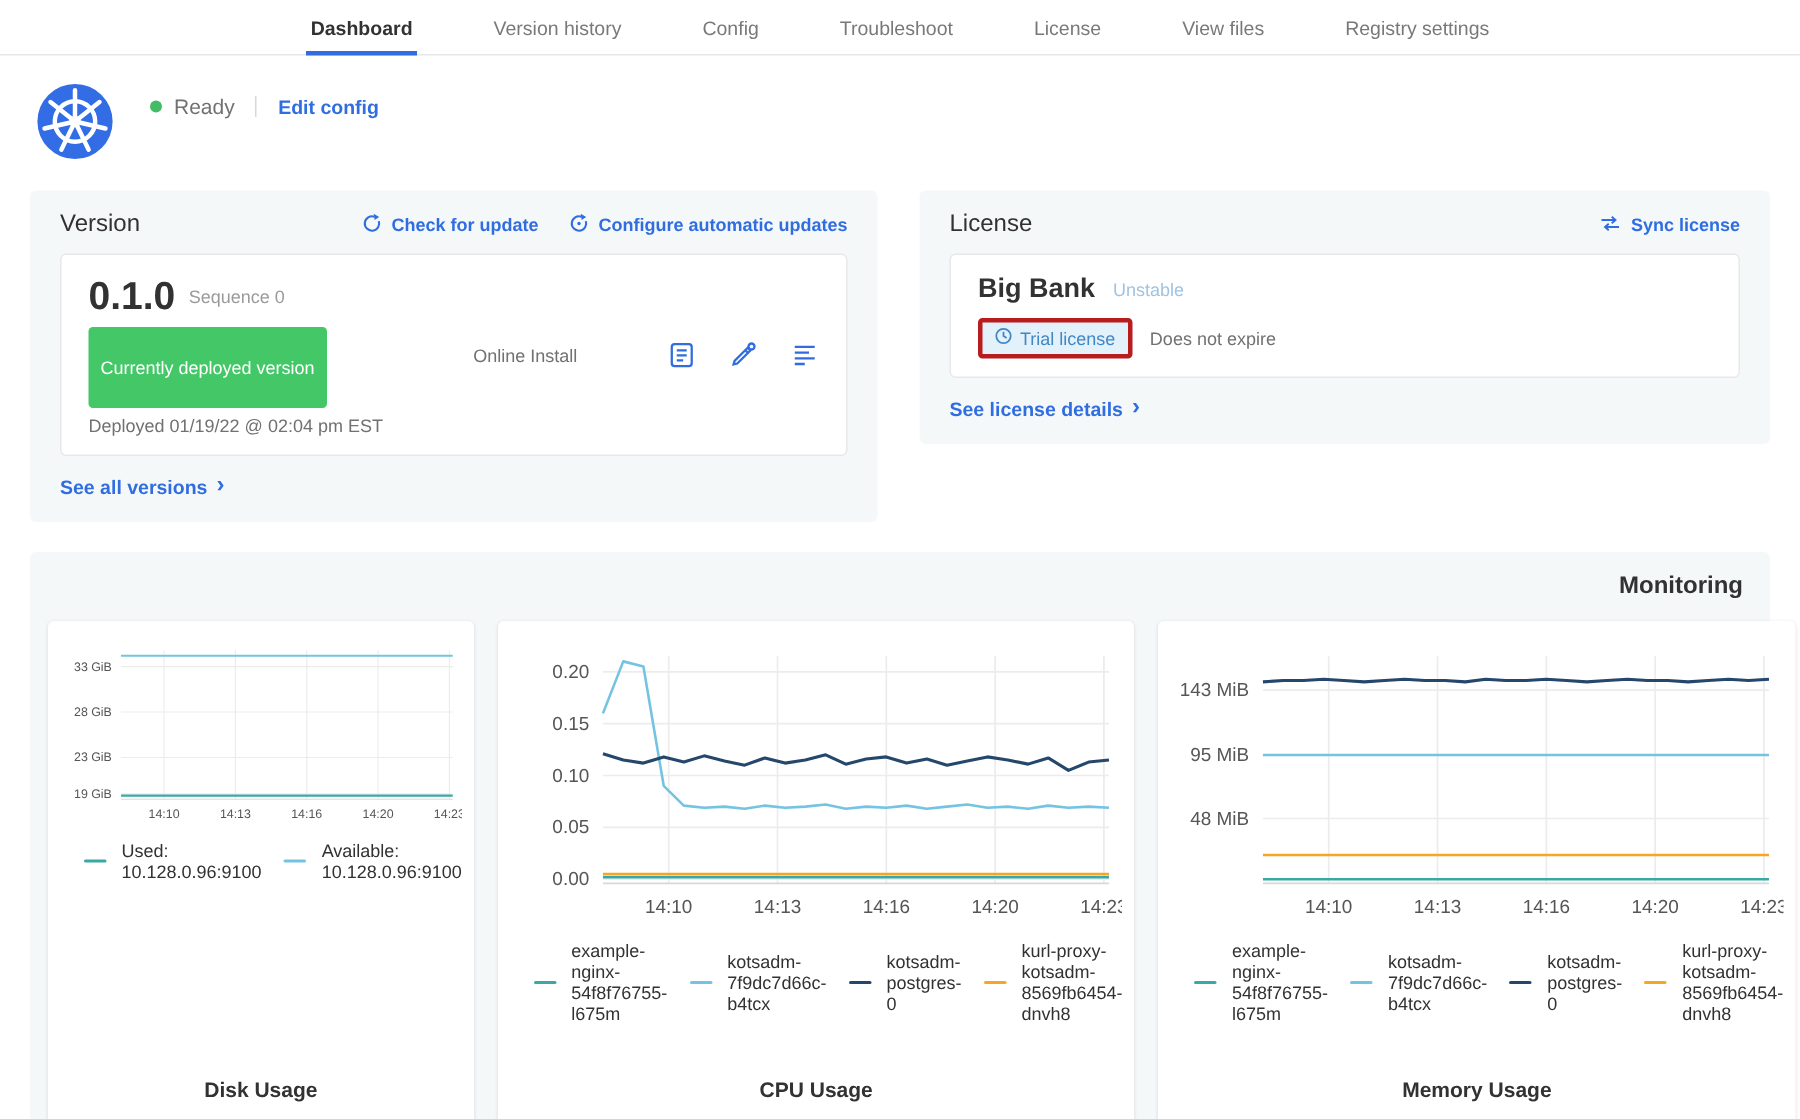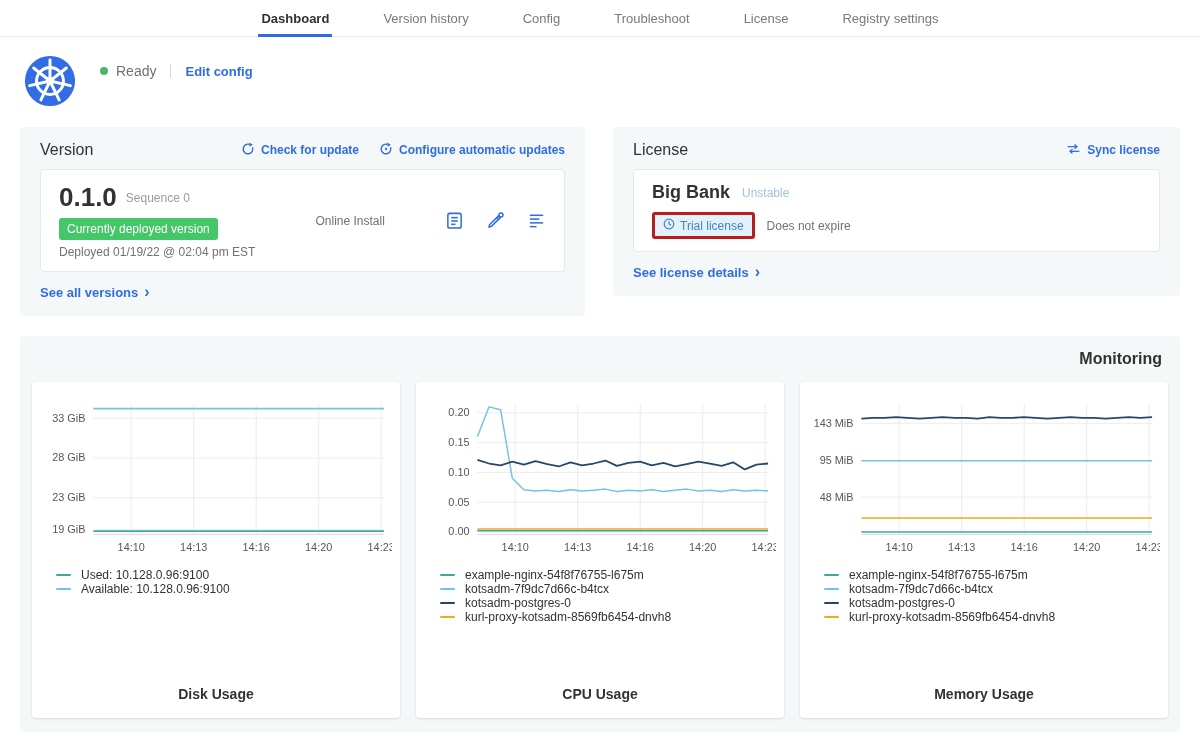--- a/index.html
+++ b/index.html
@@ -27,21 +27,21 @@
   .version-card{flex:0 0 565px}
   .license-card{flex:1}
   .card-header{display:flex;justify-content:space-between;align-items:center}
   .card-title{font-size:16px;font-weight:normal}
   .card-links{display:flex;gap:20px;align-items:center}
   .inner-card{background:#fff;border:1px solid #e8e8e8;border-radius:4px;margin-top:10px;padding:12px 18px}
   .version-inner{display:flex;align-items:center;justify-content:space-between}
   .version-row{display:flex;align-items:center;gap:9px}
   .version-number{font-size:26px;font-weight:bold}
   .sequence{font-size:12px;color:#9b9b9b}
-  .deployed-badge{display:inline-block;background:#44c767;color:#fff;font-size:12px;padding:4px 8px;border-radius:3px;margin:5px 0}
+  .deployed-badge{display:inline-block;background:#44c767;color:#fff;font-size:12px;padding:20px 8px;border-radius:3px;margin:5px 0}
   .deployed-text{font-size:12px;color:#717171}
   .install-type{font-size:12px;color:#717171}
   .version-actions{display:flex;gap:22px;color:#2f6de0;align-items:center}
   .icon-btn{cursor:pointer;display:inline-flex}
   .see-link{margin-top:12px;font-size:13px}
   .chev{font-size:16px;line-height:1;font-weight:bold}
   
   .license-name-row{display:flex;align-items:center;gap:12px}
   .license-name{font-size:18px;font-weight:bold}
   .channel{font-size:12px;color:#9fc3e0}
@@ -49,34 +49,35 @@
   .trial-badge{display:inline-flex;align-items:center;gap:5px;background:#e3f1fb;color:#4187c6;font-size:12px;padding:3px 8px;border-radius:3px;border:3px solid #b91c1c}
   .expire{font-size:12px;color:#717171}
   
   .monitoring{margin:20px 20px 0;background:#f5f8f9;border-radius:4px;padding:14px 12px 14px}
   .mon-header{display:flex;justify-content:flex-end;align-items:center;padding:0 6px}
   .mon-title{font-size:16px;font-weight:bold}
   .prom-link{font-size:13px}
   .charts-row{display:flex;gap:16px;margin-top:14px;align-items:stretch}
   .chart-card{flex:1;background:#fff;border-radius:4px;box-shadow:0 1px 3px rgba(0,0,0,.12);padding:12px 8px 12px;display:flex;flex-direction:column;min-height:336px}
   .chart-plot svg{width:100%;display:block}
-  .chart-legend{margin:6px 0 0 16px;display:flex;flex-direction:column;gap:0}
+  .chart-legend{margin:6px 0 0 16px;display:flex;flex-direction:row;gap:15px}
   .legend-item{display:flex;align-items:center;gap:10px;font-size:12px;color:#323232}
   .legend-dash{width:15px;height:2px;border-radius:1px;flex:none}
   .chart-title{margin-top:auto;text-align:center;font-weight:bold;font-size:14px;padding:14px 0 4px}
 </style>
 </head>
 <body>
 
 <nav class="topnav">
   <div class="nav-item active">Dashboard</div>
   <div class="nav-item">Version history</div>
   <div class="nav-item">Config</div>
   <div class="nav-item">Troubleshoot</div>
   <div class="nav-item">License</div>
+  <div class="nav-item">View files</div>
   <div class="nav-item">Registry settings</div>
 </nav>
 
 <header class="app-header">
   <span class="logo">
     <svg viewBox="0 0 56 56" width="52" height="52">
       <circle cx="28" cy="28" r="27" fill="#326de6"></circle>
       <g stroke="#fff" stroke-width="3.2" stroke-linecap="round">
         <line x1="28" y1="28" x2="28" y2="5.5"></line>
         <line x1="28" y1="28" x2="45.6" y2="14"></line>

